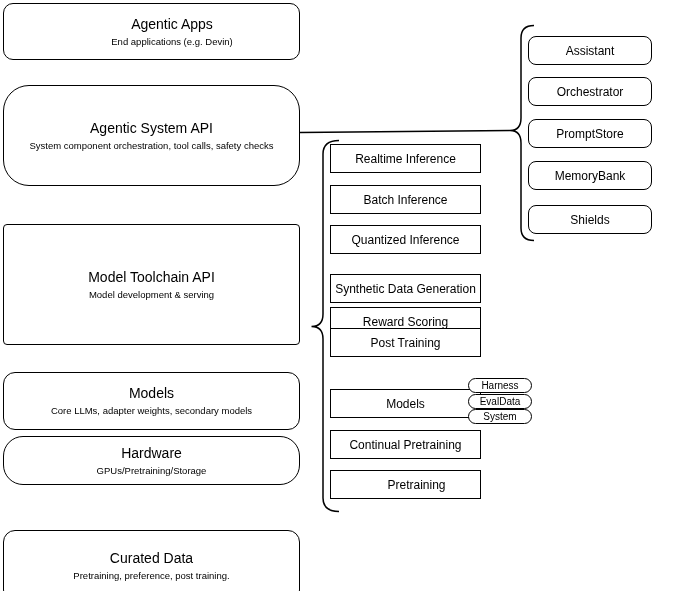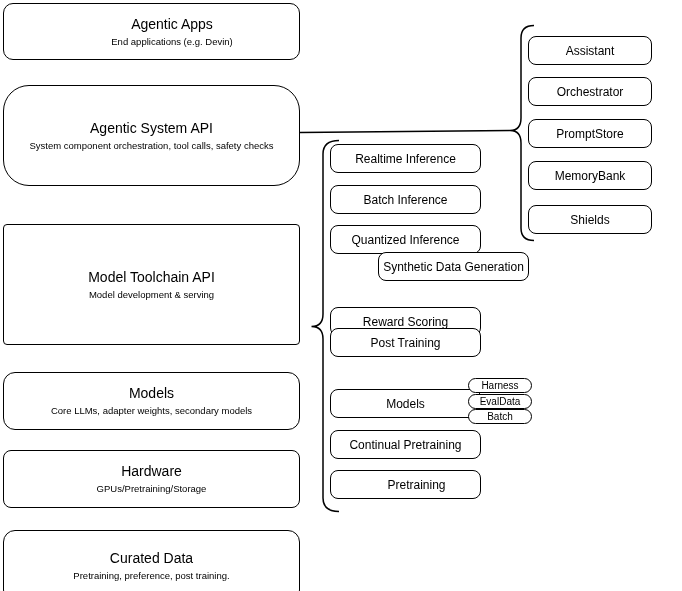--- a/index.html
+++ b/index.html
@@ -31,21 +31,21 @@
   .lbox .t { font-size: 14px; line-height: 16px; }
   .lbox .s { font-size: 9.5px; line-height: 12px; }
   
   .mbox {
     position: absolute;
     left: 330px;
     width: 151px;
     height: 29px;
     box-sizing: border-box;
     border: 1.5px solid #000;
-    border-radius: 8px;
+    border-radius: 0;
     background: #fff;
     display: flex;
     align-items: center;
     justify-content: center;
     font-size: 12px;
     white-space: nowrap;
     z-index: 2;
   }
   
   .rbox {
@@ -113,43 +113,43 @@
   <div class="lbox" style="top:224px; height:121px; border-radius:4px;">
     <div class="t">Model Toolchain API</div>
     <div class="s">Model development &amp; serving</div>
   </div>
 
   <div class="lbox" style="top:372px; height:58px; border-radius:12px;">
     <div class="t">Models</div>
     <div class="s">Core LLMs, adapter weights, secondary models</div>
   </div>
 
-  <div class="lbox" style="top:450px; height:58px; border-radius:8px;">
+  <div class="lbox" style="top:436px; height:49px; border-radius:20px;">
     <div class="t">Hardware</div>
     <div class="s">GPUs/Pretraining/Storage</div>
   </div>
 
   <div class="lbox" style="top:530px; height:72px; border-radius:12px;">
     <div class="t">Curated Data</div>
     <div class="s">Pretraining, preference, post training.</div>
   </div>
 
   <div class="mbox" style="top:144px;">Realtime Inference</div>
   <div class="mbox" style="top:185px;">Batch Inference</div>
   <div class="mbox" style="top:225px;">Quantized Inference</div>
-  <div class="mbox" style="top:252px;margin-left:48px;">Synthetic Data Generation</div>
+  <div class="mbox" style="top:274px;">Synthetic Data Generation</div>
   <div class="mbox" style="top:307px;">Reward Scoring</div>
   <div class="mbox" style="top:328px;">Post Training</div>
   <div class="mbox" style="top:389px;">Models</div>
   <div class="mbox" style="top:430px;">Continual Pretraining</div>
   <div class="mbox" style="top:470px;padding-left:22px;">Pretraining</div>
 
   <div class="pill" style="top:378px;">Harness</div>
   <div class="pill" style="top:394px;">EvalData</div>
-  <div class="pill" style="top:409px;">Batch</div>
+  <div class="pill" style="top:409px;">System</div>
 
   <div class="rbox" style="top:36px;">Assistant</div>
   <div class="rbox" style="top:77px;">Orchestrator</div>
   <div class="rbox" style="top:119px;">PromptStore</div>
   <div class="rbox" style="top:161px;">MemoryBank</div>
   <div class="rbox" style="top:205px;">Shields</div>
 
 </div>
 
 </body></html>

